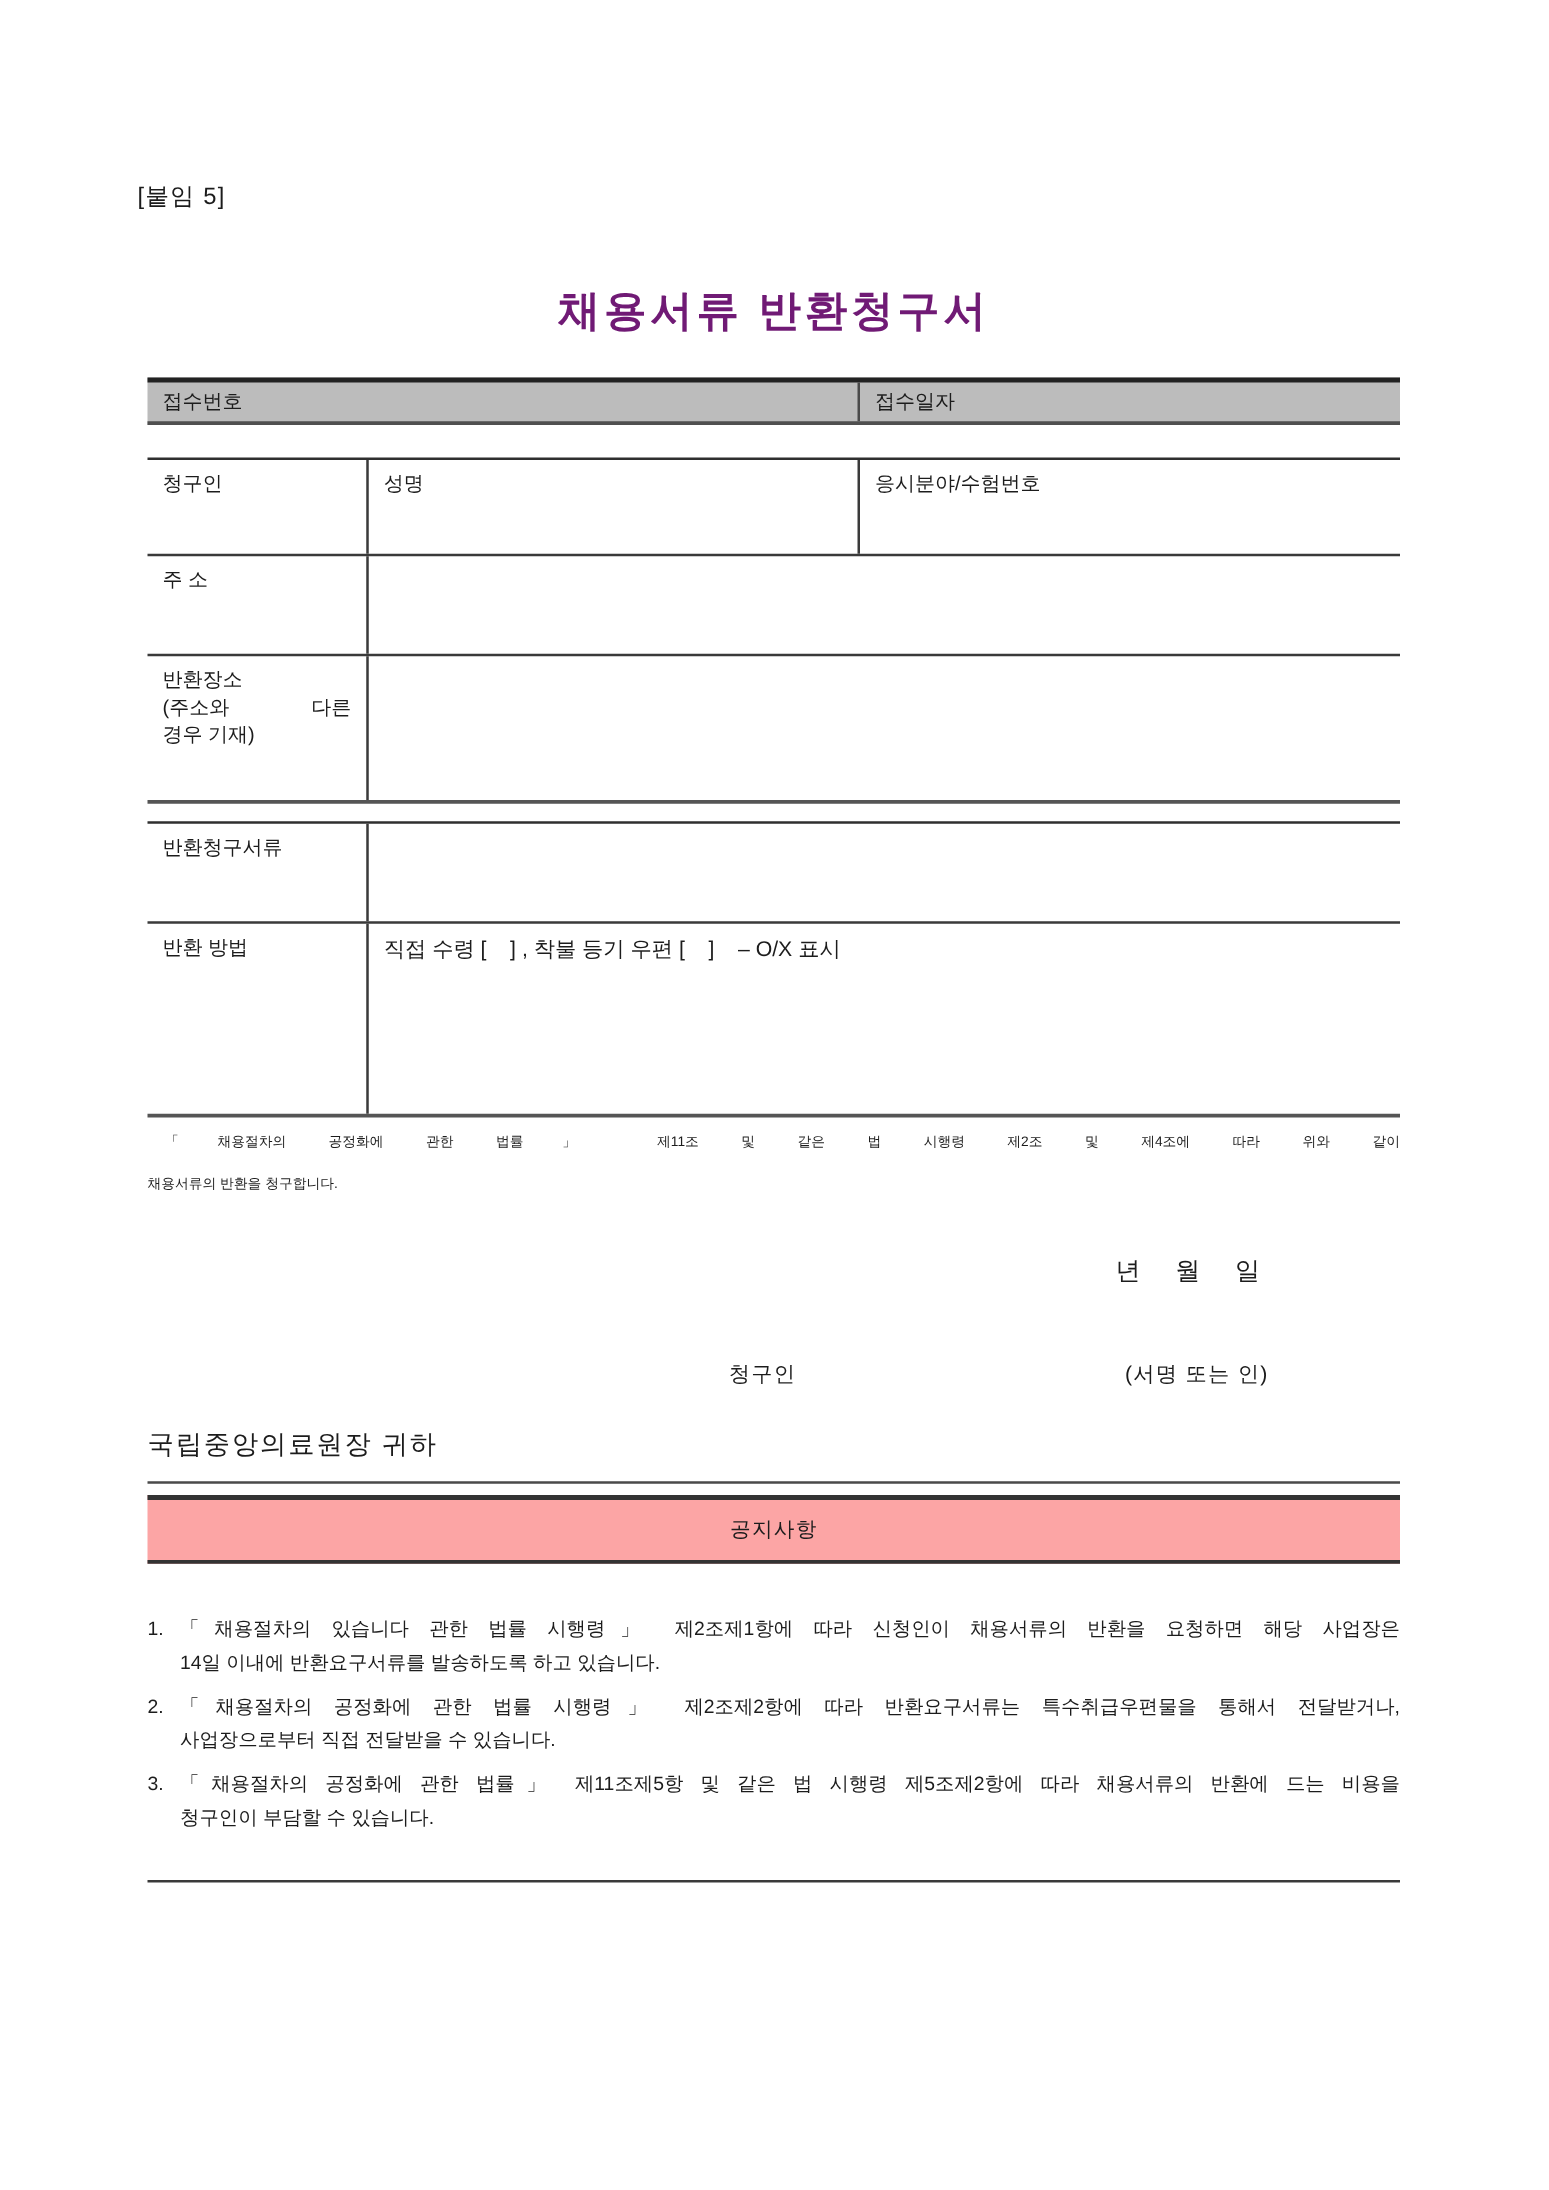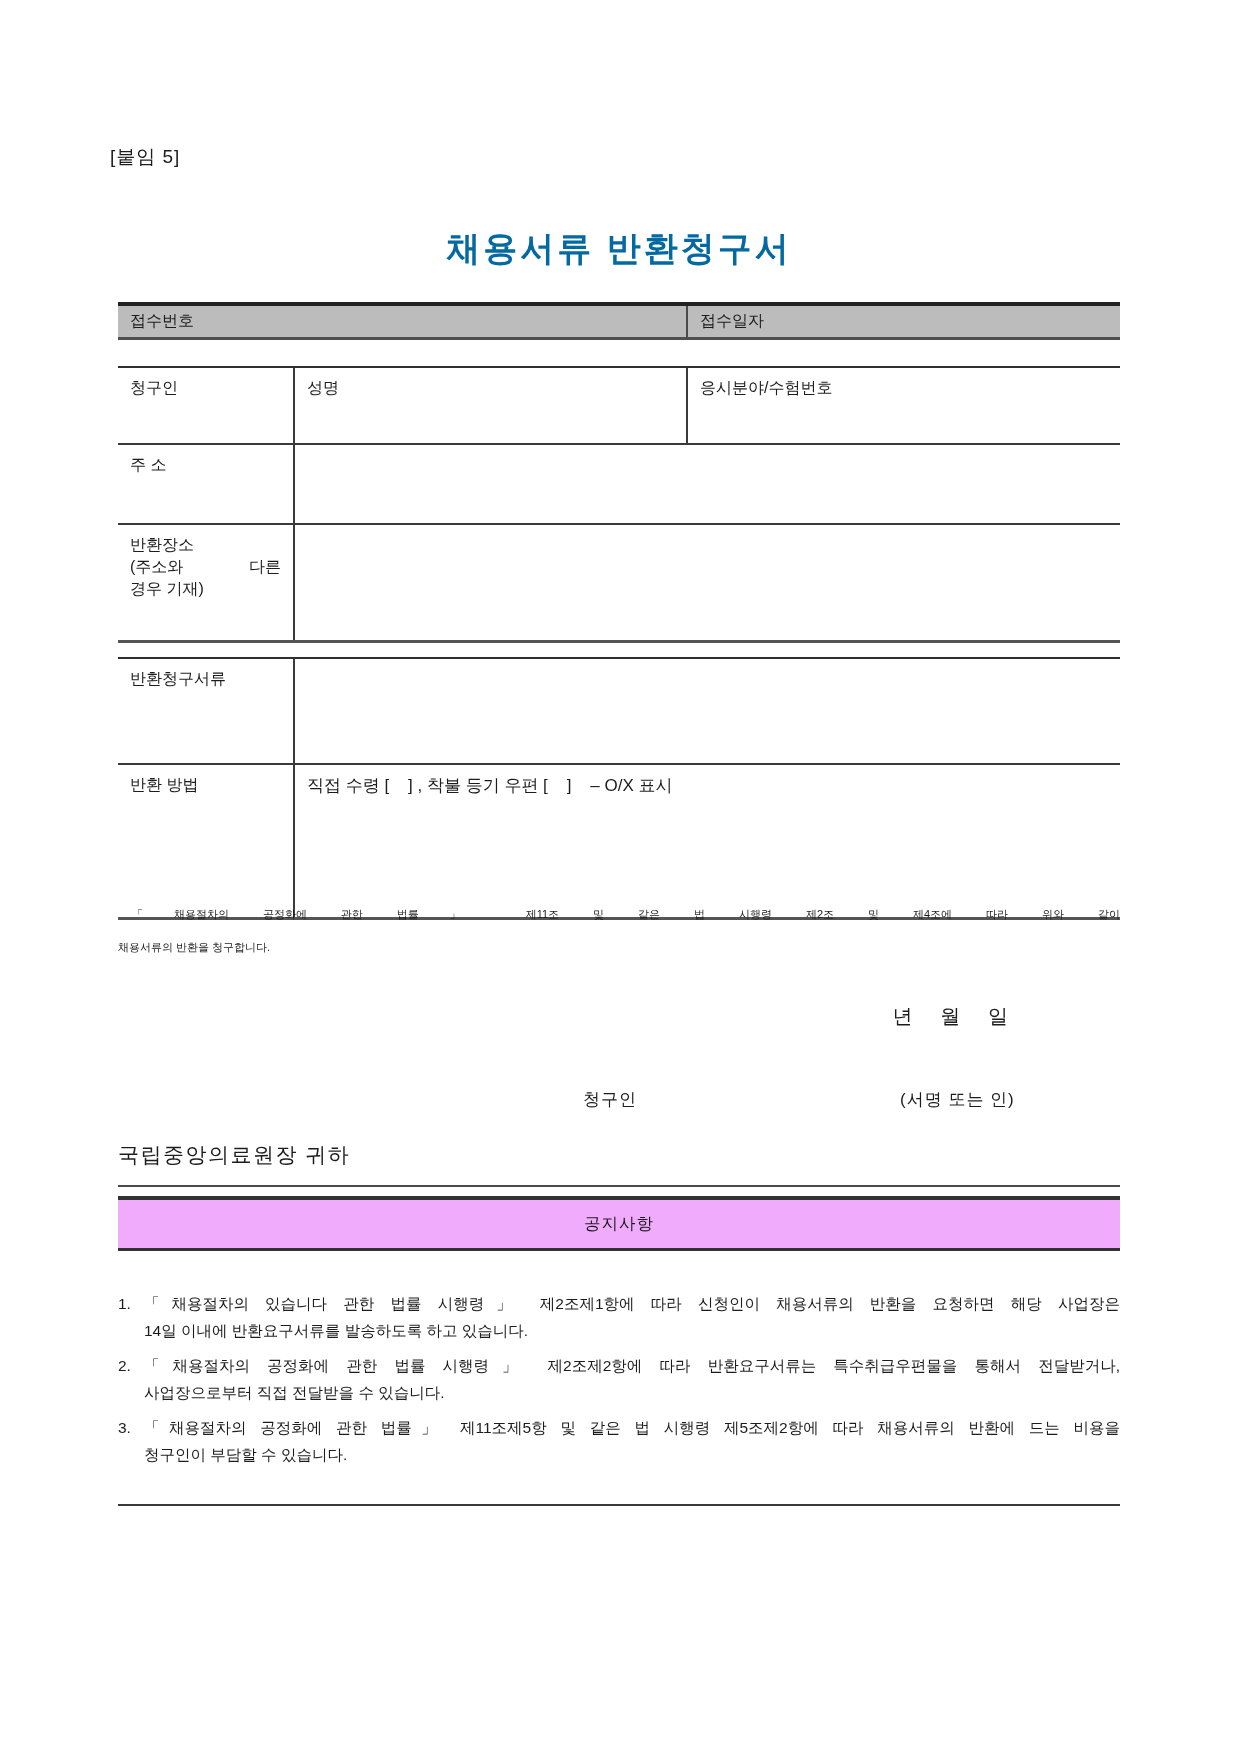--- a/index.html
+++ b/index.html
@@ -18,21 +18,21 @@
   .abs { position: absolute; }
   .pre { white-space: pre; }
 
   
   #attach { top: 144px; left: 110px; font-size: 19px; letter-spacing: 1px; }
 
   
   #title {
     top: 226px; left: 118px; width: 1002px;
     text-align: center; font-size: 34px; font-weight: bold; letter-spacing: 3px;
-    color: #0369a1;
+    color: #701a75;
   }
 
   
   #table1 {
     top: 302px; left: 118px; width: 1002px; height: 38px;
     background: #bcbcbc;
     border-top: 4px solid #222222;
     border-bottom: 3px solid #4f4f4f;
     display: flex;
   }
@@ -53,21 +53,21 @@
   .vline { border-left: 2px solid #3a3a3a; }
   #table2 { top: 366px; }
   #table2 .rowA { height: 77px; }
   #table2 .rowB { height: 80px; }
   #table2 .rowC { height: 115px; }
   #table2 .colB { width: 393px; }
   #table2 .colC { width: 434px; }
   #table2 .fill { flex: 1; }
   .jline { display: flex; justify-content: space-between; }
   #table3 { top: 657px; }
-  #table3 .rowA { height: 106px; }
+  #table3 .rowA { height: 80px; }
   #table3 .rowB { height: 152px; }
   #table3 .fill { flex: 1; }
   #table3 .valuecell { padding-top: 10px; font-size: 17px; }
 
   
   #para { top: 898px; left: 118px; width: 1002px; font-size: 11px; line-height: 33px; }
   .stretch { text-align: justify; text-align-last: justify; }
   #para .l1 { text-indent: 14px; }
 
   
@@ -81,21 +81,21 @@
 
   
   #recipient { top: 1141px; left: 118px; font-size: 21px; letter-spacing: 1.5px; }
 
   
   #line-upper { top: 1185px; left: 118px; width: 1002px; height: 2px; background: #4a4a4a; }
 
   
   #noticebar {
     top: 1196px; left: 118px; width: 1002px; height: 55px;
-    background: #f0abfc;
+    background: #fca5a5;
     border-top: 4px solid #333333;
     border-bottom: 3px solid #333333;
     display: flex; align-items: center; justify-content: center;
     font-size: 16.5px; letter-spacing: 1px;
   }
 
   
   #notices { top: 1290px; left: 118px; width: 1002px; font-size: 15.5px; line-height: 27px; }
   .nitem { display: flex; margin-bottom: 8px; }
   .nnum { width: 26px; flex: none; }

